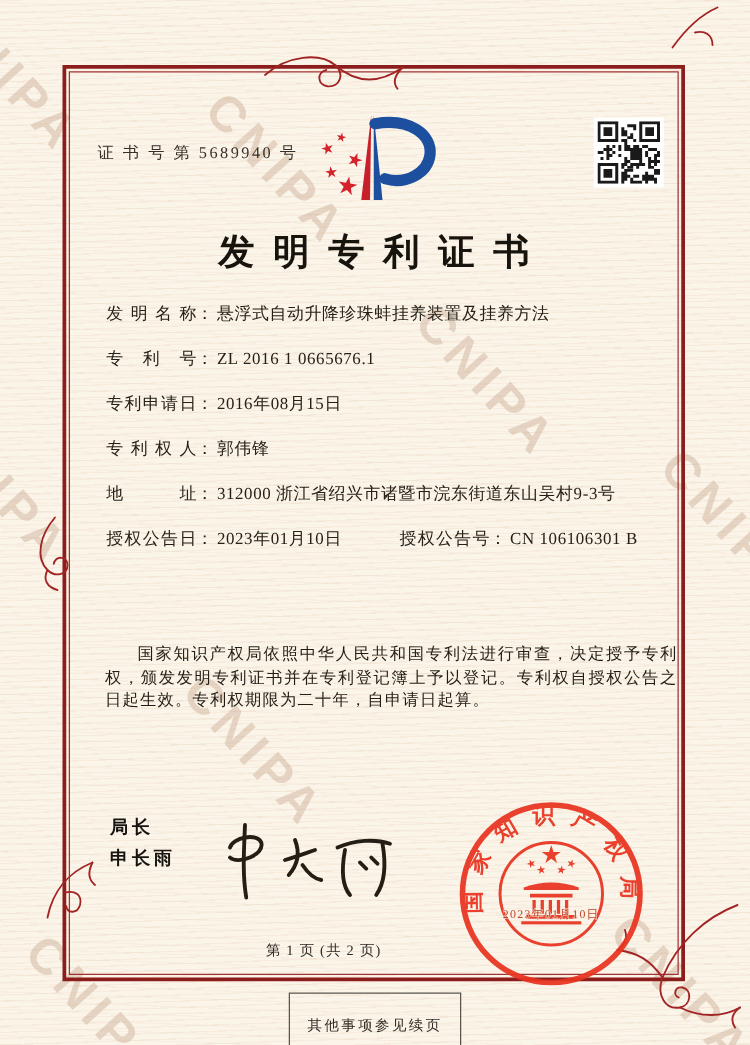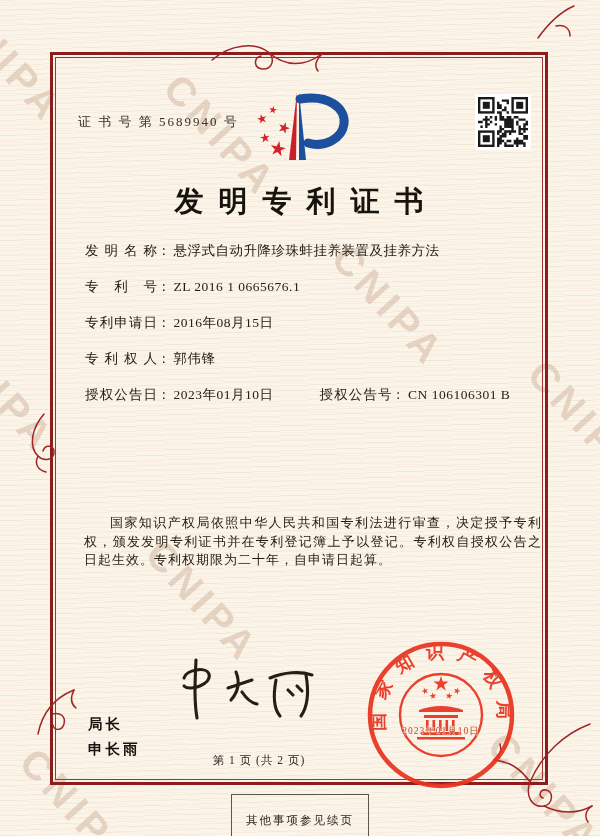--- a/index.html
+++ b/index.html
@@ -26,21 +26,21 @@
     font-size:29px;font-weight:700;letter-spacing:15px;text-indent:15px;color:#17130d;}
   .fields{position:absolute;left:85px;top:242px;right:56px;z-index:2;font-size:13.5px;color:#262017;}
   .frow{height:14px;margin-bottom:22px;white-space:nowrap;}
   .flabel{display:inline-block;width:72px;text-align:justify;text-align-last:justify;
     vertical-align:bottom;}
   .fval{padding-left:3px;letter-spacing:0.5px;}
   .fval-fixed{display:inline-block;width:146px;}
   .paras{position:absolute;left:84px;right:58px;top:486px;z-index:2;font-size:13px;
     line-height:18.6px;text-align:justify;letter-spacing:1px;color:#221c14;margin-top:28px;}
   .paras p{margin:0;text-indent:2em;}
-  .officer{position:absolute;left:88px;top:712px;z-index:3;font-size:14.5px;line-height:25px;
+  .officer{position:absolute;left:88px;top:650px;z-index:3;font-size:14.5px;line-height:25px;
     letter-spacing:3px;font-weight:600;color:#17130e;
     font-family:"Liberation Sans","DejaVu Sans",sans-serif;}
   .sig{position:absolute;left:170px;top:648px;z-index:3;line-height:0;}
   .seal{position:absolute;left:364px;top:638px;z-index:4;opacity:.93;line-height:0;}
   .pagenum{position:absolute;left:50px;width:418px;top:753px;z-index:2;text-align:center;
     font-size:11.5px;letter-spacing:1px;color:#2e2a24;}
   .note{position:absolute;left:0;width:600px;top:794px;z-index:2;text-align:center;}
   .note span{display:inline-block;border:1px solid #5a554d;padding:18px 14px;
     font-size:11.5px;letter-spacing:2px;color:#2e2a24;}
   .orn{position:absolute;z-index:3;line-height:0;}
@@ -138,20 +138,23 @@
       <span class="flabel">发明名称</span><span>：</span><span class="fval">悬浮式自动升降珍珠蚌挂养装置及挂养方法</span>
     </div>
     <div class="frow">
       <span class="flabel">专利号</span><span>：</span><span class="fval">ZL 2016 1 0665676.1</span>
     </div>
     <div class="frow">
       <span class="flabel">专利申请日</span><span>：</span><span class="fval">2016年08月15日</span>
     </div>
     <div class="frow">
       <span class="flabel">专利权人</span><span>：</span><span class="fval">郭伟锋</span>
+    </div>
+    <div class="frow">
+      <span class="flabel">地址</span><span>：</span><span class="fval">312000 浙江省绍兴市诸暨市浣东街道东山吴村9-3号</span>
     </div>
     <div class="frow">
       <span class="flabel">授权公告日</span><span>：</span><span class="fval fval-fixed">2023年01月10日</span><span class="flabel">授权公告号</span><span>：</span><span class="fval">CN 106106301 B</span>
     </div>
   </div>
 
   <div class="paras">
     <p>国家知识产权局依照中华人民共和国专利法进行审查，决定授予专利权，颁发发明专利证书并在专利登记簿上予以登记。专利权自授权公告之日起生效。专利权期限为二十年，自申请日起算。</p>
   </div>
 

